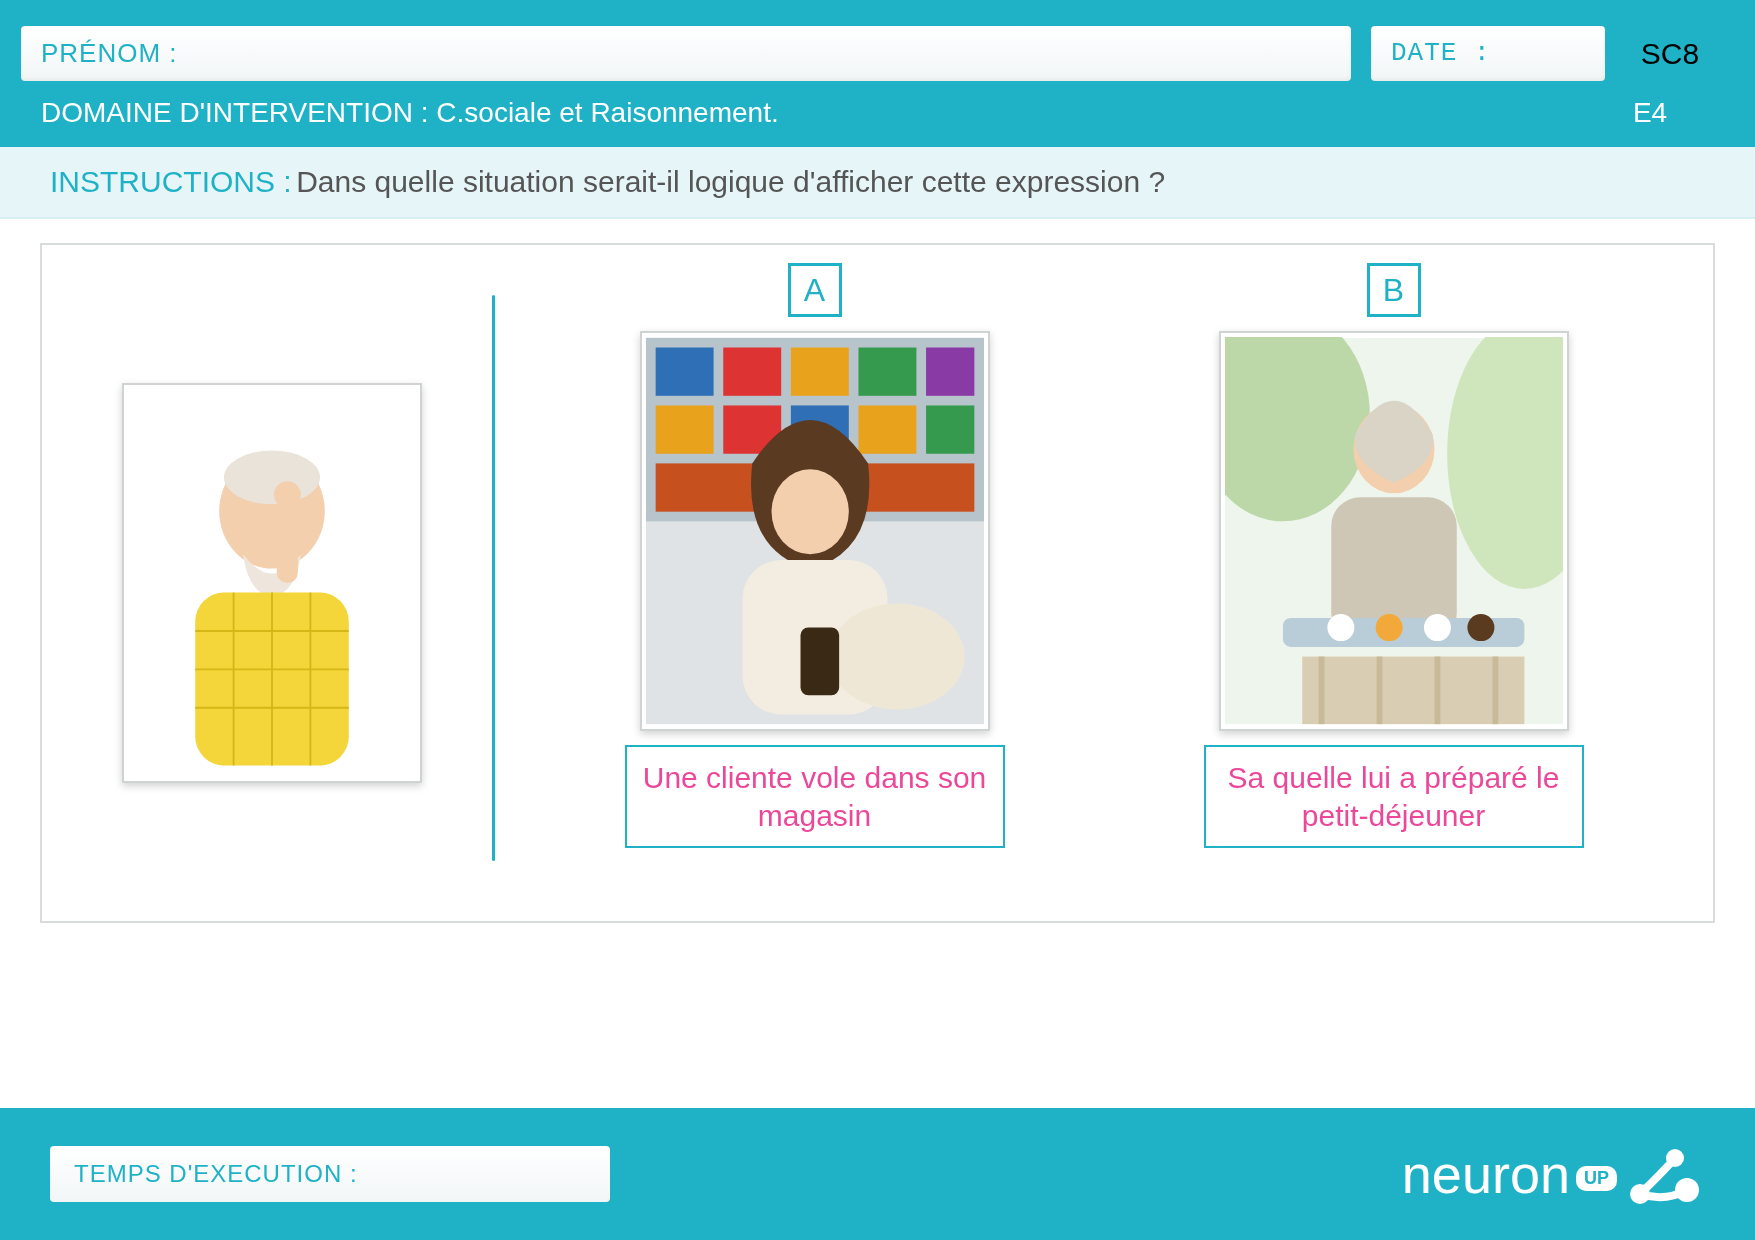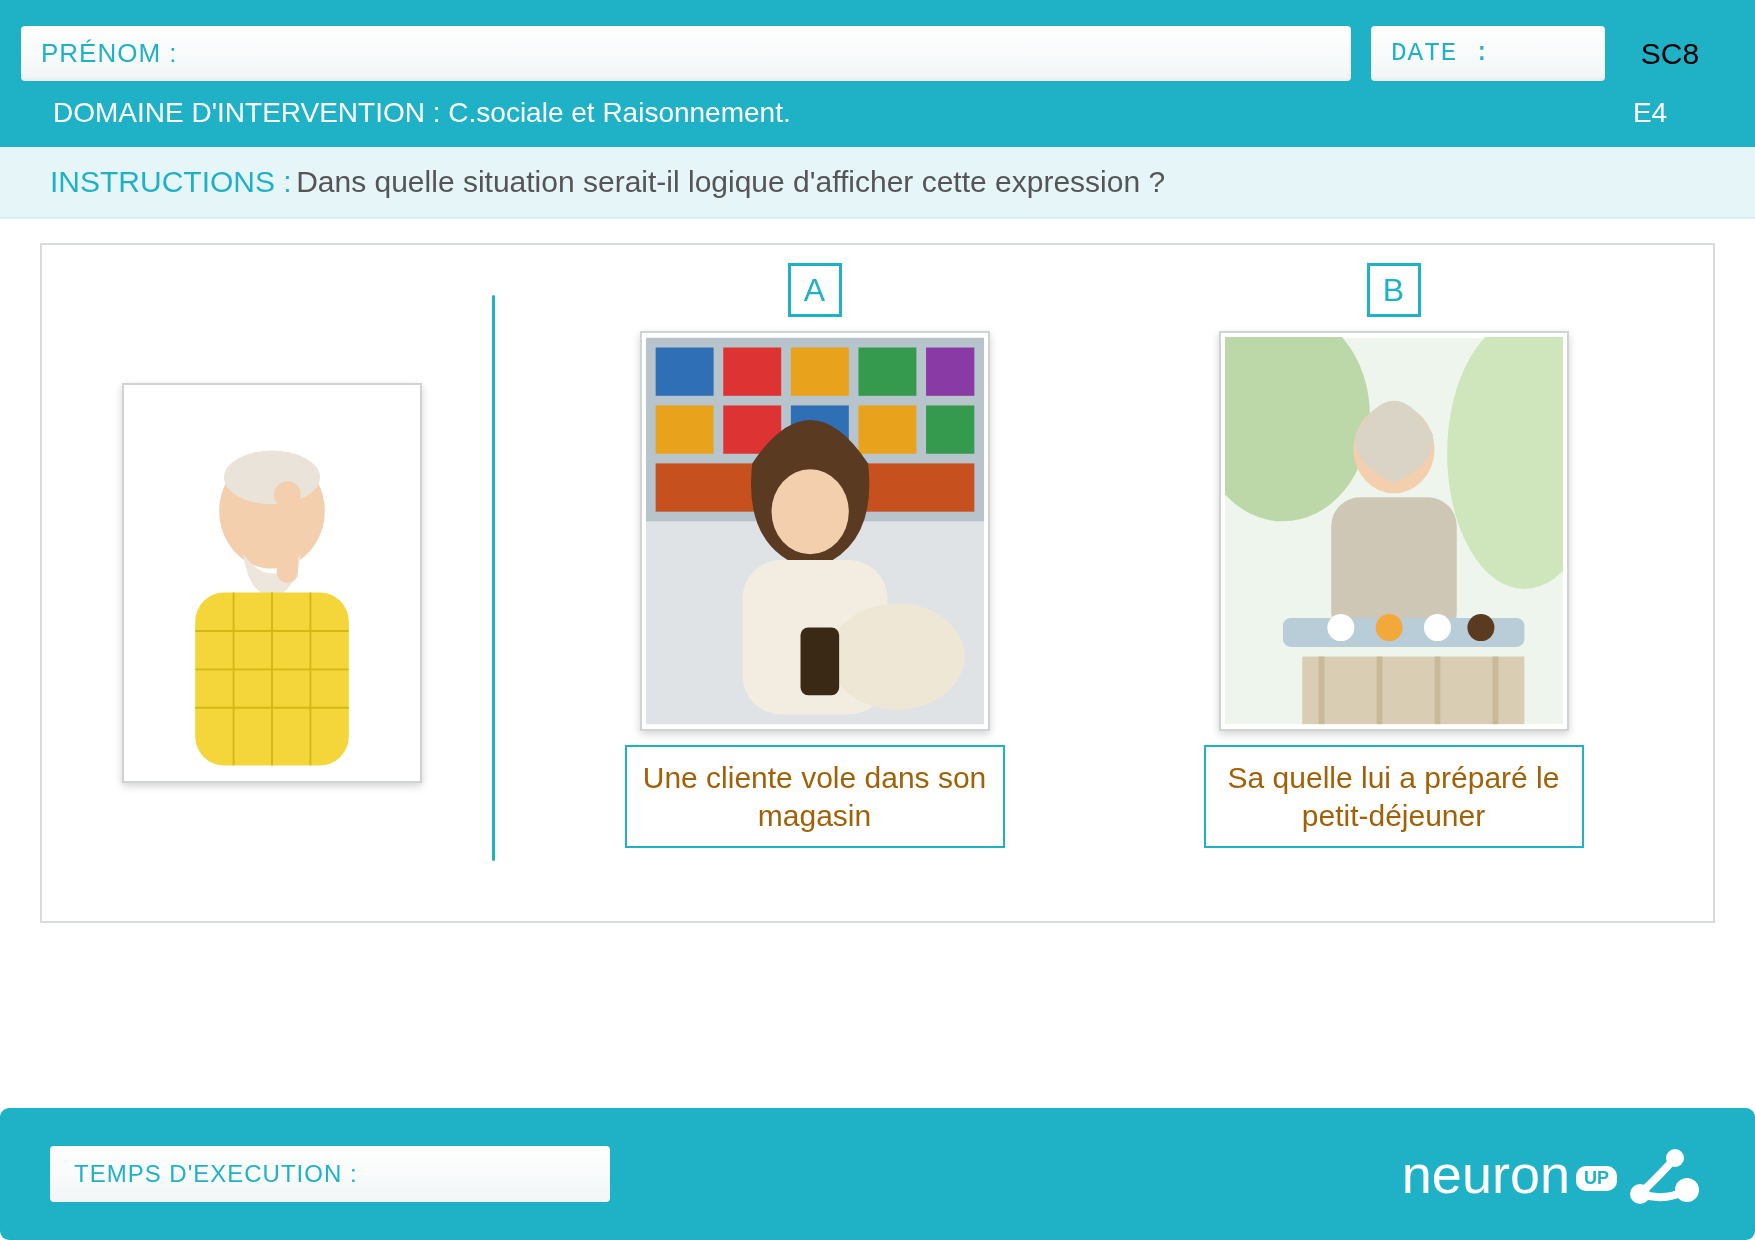--- a/index.html
+++ b/index.html
@@ -43,21 +43,21 @@
     color: #000000;
     font-size: 30px;
   }
   .top-row2 {
     display: flex;
     padding: 16px 20px 0 20px;
     color: #fff;
     font-size: 28px;
     font-weight: 300;
   }
-  .domain-text { flex: 1; margin-left: 12px; }
+  .domain-text { flex: 1; }
   .level-code  { width: 90px; text-align: center; }
 
   
   .instructions-band {
     background: #e6f5f8;
     padding: 18px 50px;
     border-bottom: 2px solid #d7eef2;
   }
   .instructions-band .label {
     color: #1fb2c7;
@@ -128,37 +128,36 @@
     justify-content: center;
     margin-bottom: 14px;
   }
   .option-caption {
     margin-top: 14px;
     width: 380px;
     border: 2px solid #1fb2c7;
     padding: 12px 10px;
     text-align: center;
     font-size: 30px;
-    color: #a16207;
+    color: #ec4899;
     line-height: 1.25;
   }
 
   
   .img-surface { width: 100%; height: 100%; display:block; }
 
   
   .footer-band {
     position: absolute;
     left: 0; right: 0; bottom: 0;
     background: #1fb2c7;
     height: 132px;
     display: flex;
     align-items: center;
     padding: 0 50px;
-    border-radius: 9px;
   }
   .exec-box {
     background: linear-gradient(#fff, #f2f6f7);
     border-radius: 4px;
     padding: 14px 24px;
     width: 560px;
     color: #1fb2c7;
     font-size: 24px;
     letter-spacing: 1px;
   }

